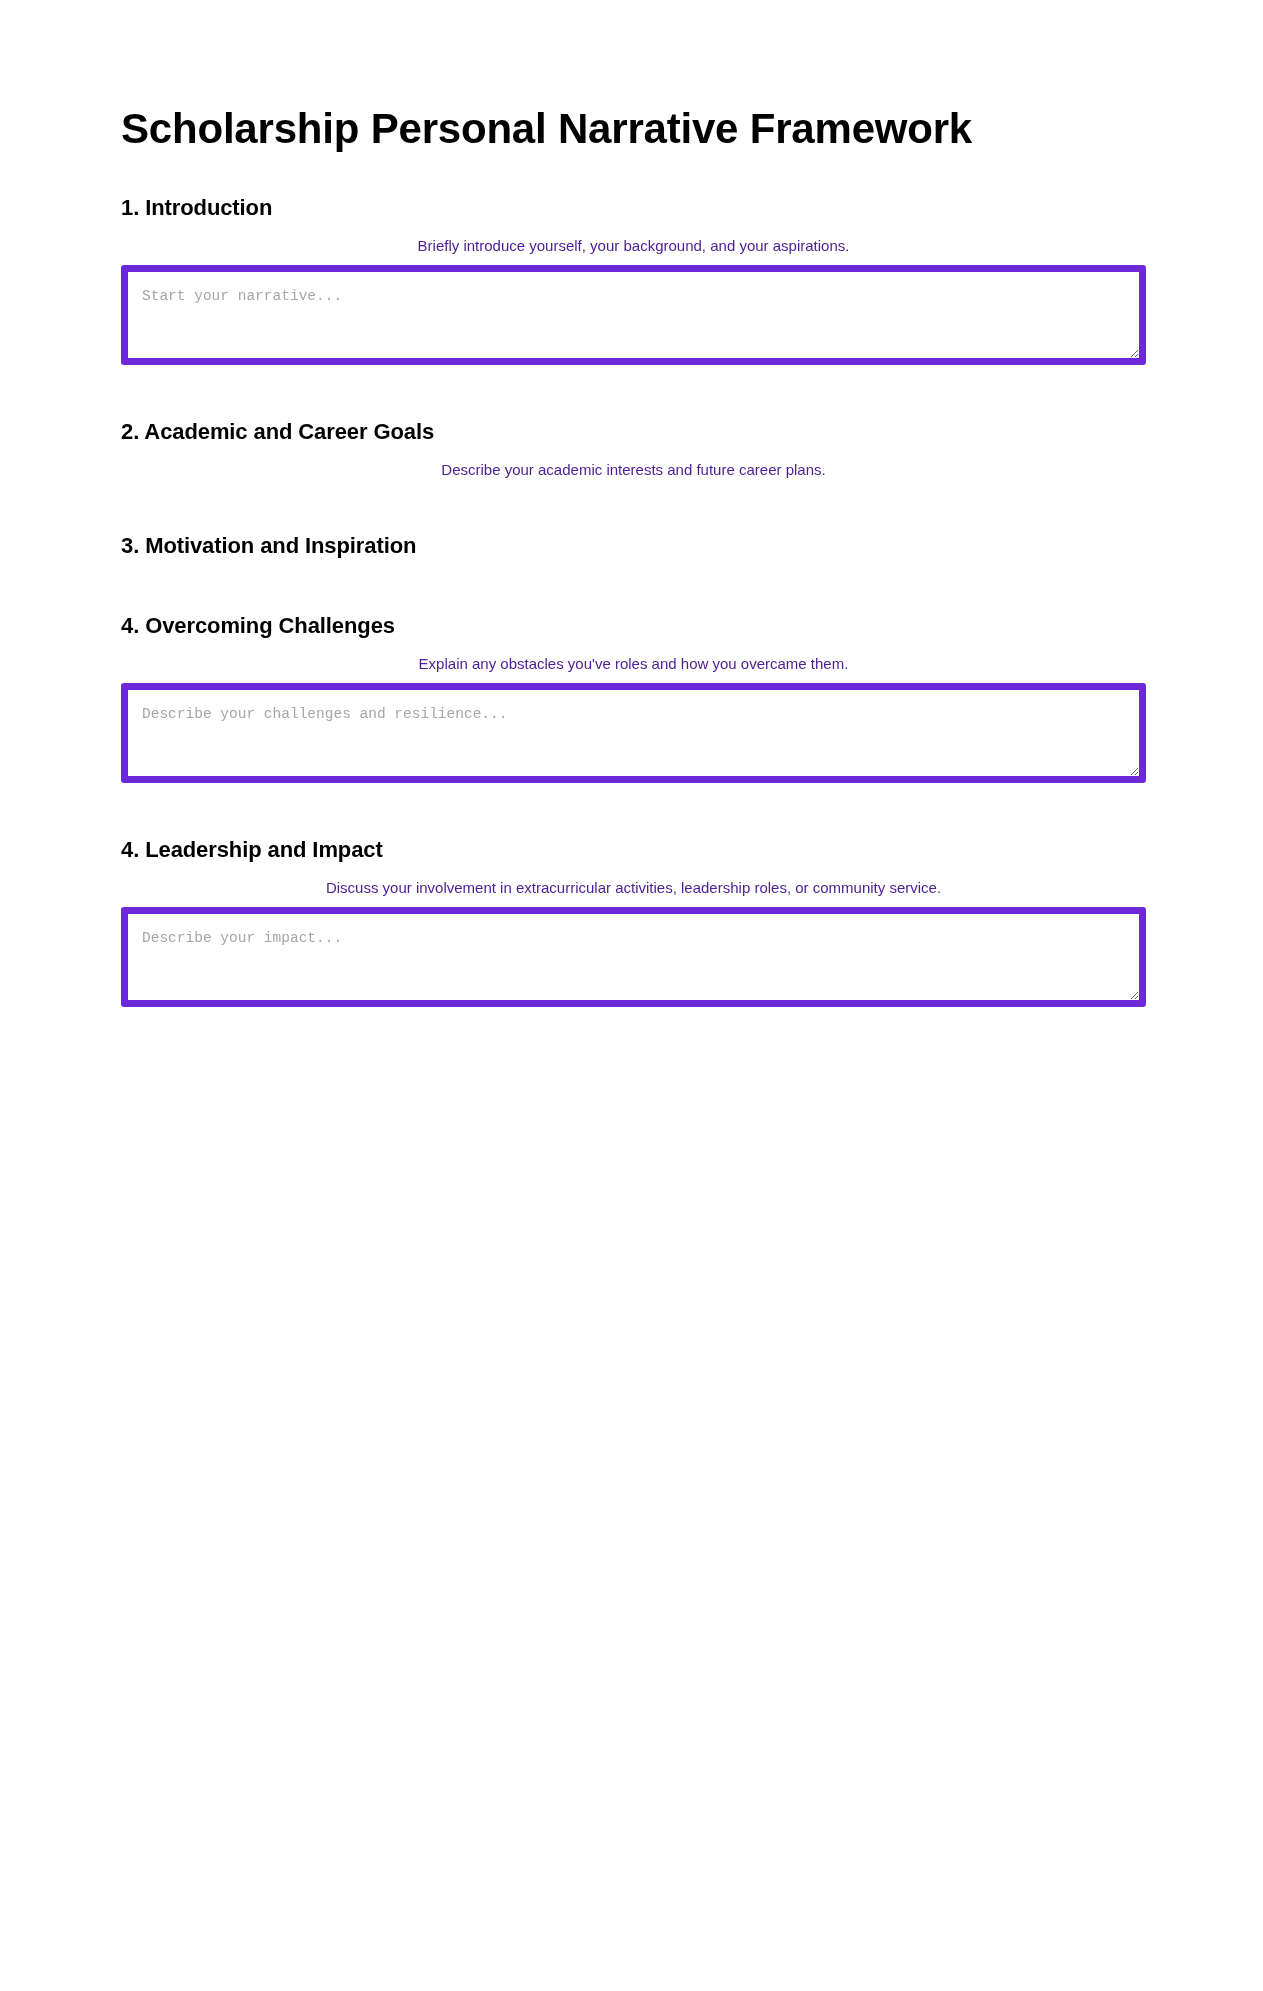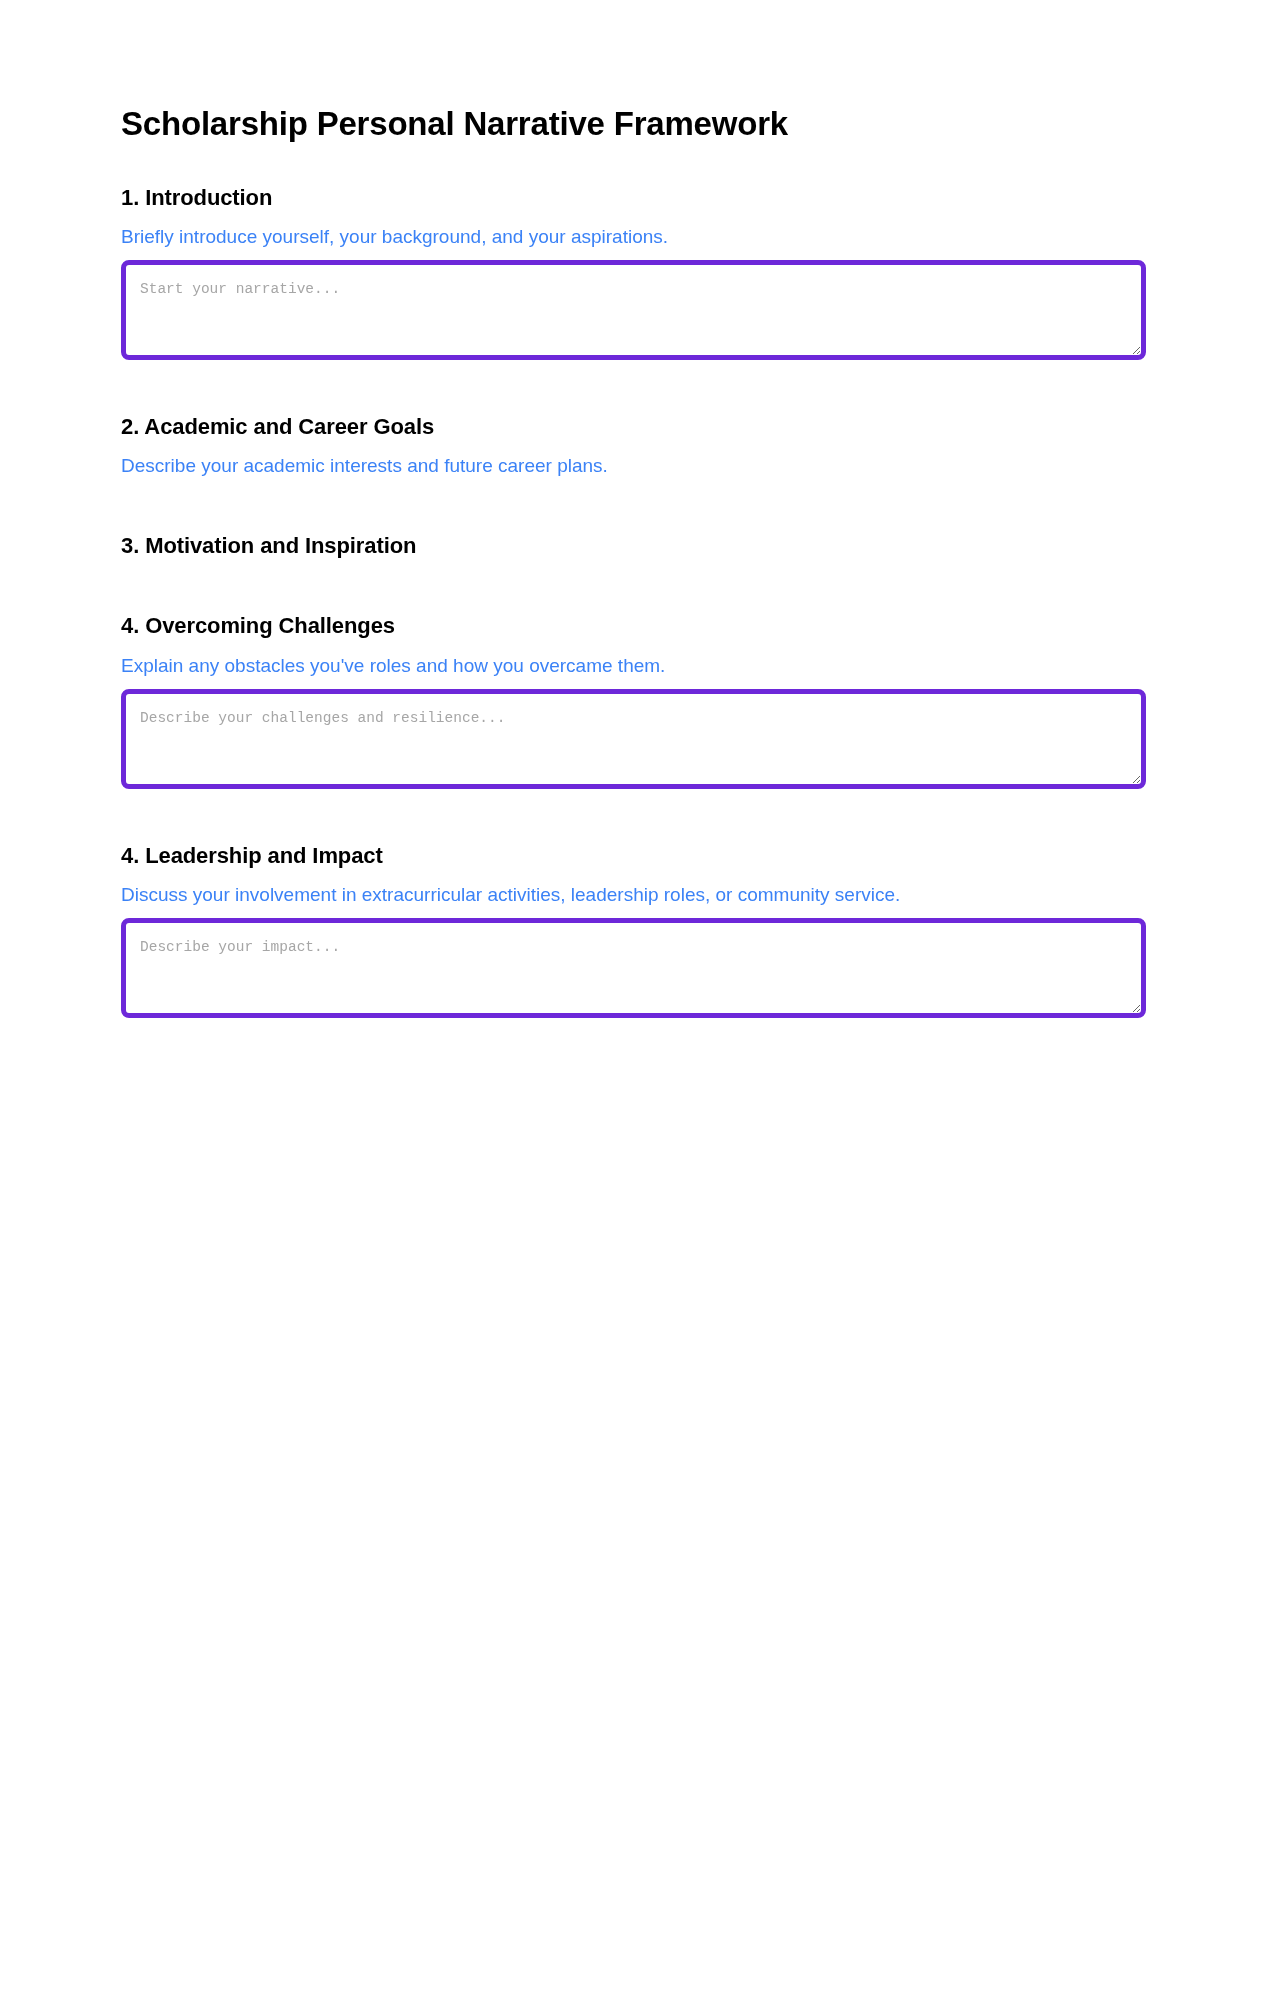--- a/index.html
+++ b/index.html
@@ -28,21 +28,21 @@
   }
 
   .container {
     position: absolute;
     left: 121px;
     top: 0;
     width: 1025px;
   }
 
   .doc-title {
-    font-size: 33px;
+    font-size: 42px;
     font-weight: bold;
     line-height: 1.15;
     letter-spacing: -0.2px;
     margin: 0;
     padding-top: 105px;
     color: #000000;
   }
 
   .section {
     margin-top: 54px;
@@ -54,34 +54,35 @@
   .section-heading {
     font-size: 22px;
     font-weight: bold;
     line-height: 1.2;
     margin: 0 0 14px 0;
     letter-spacing: -0.1px;
     color: #000000;
   }
 
   .section-desc {
-    font-size: 19px;
+    font-size: 15px;
     line-height: 1.3;
     margin: 0 0 10px 0;
-    color: #3b82f6;
+    color: #4c1d95;
+    text-align: center;
   }
 
   .narrative-input {
     display: block;
     box-sizing: border-box;
     width: 1025px;
     height: 100px;
     padding: 14px 14px 12px 14px;
-    border: 5px solid #6d28d9;
-    border-radius: 8px;
+    border: 7px solid #6d28d9;
+    border-radius: 3px;
     background: #ffffff;
     color: #222222;
     font-family: "Liberation Mono", "DejaVu Sans Mono", monospace;
     font-size: 14.5px;
     line-height: 1.4;
     resize: vertical;
     outline: none;
   }
   .narrative-input::placeholder {
     color: #a6a6a6;

